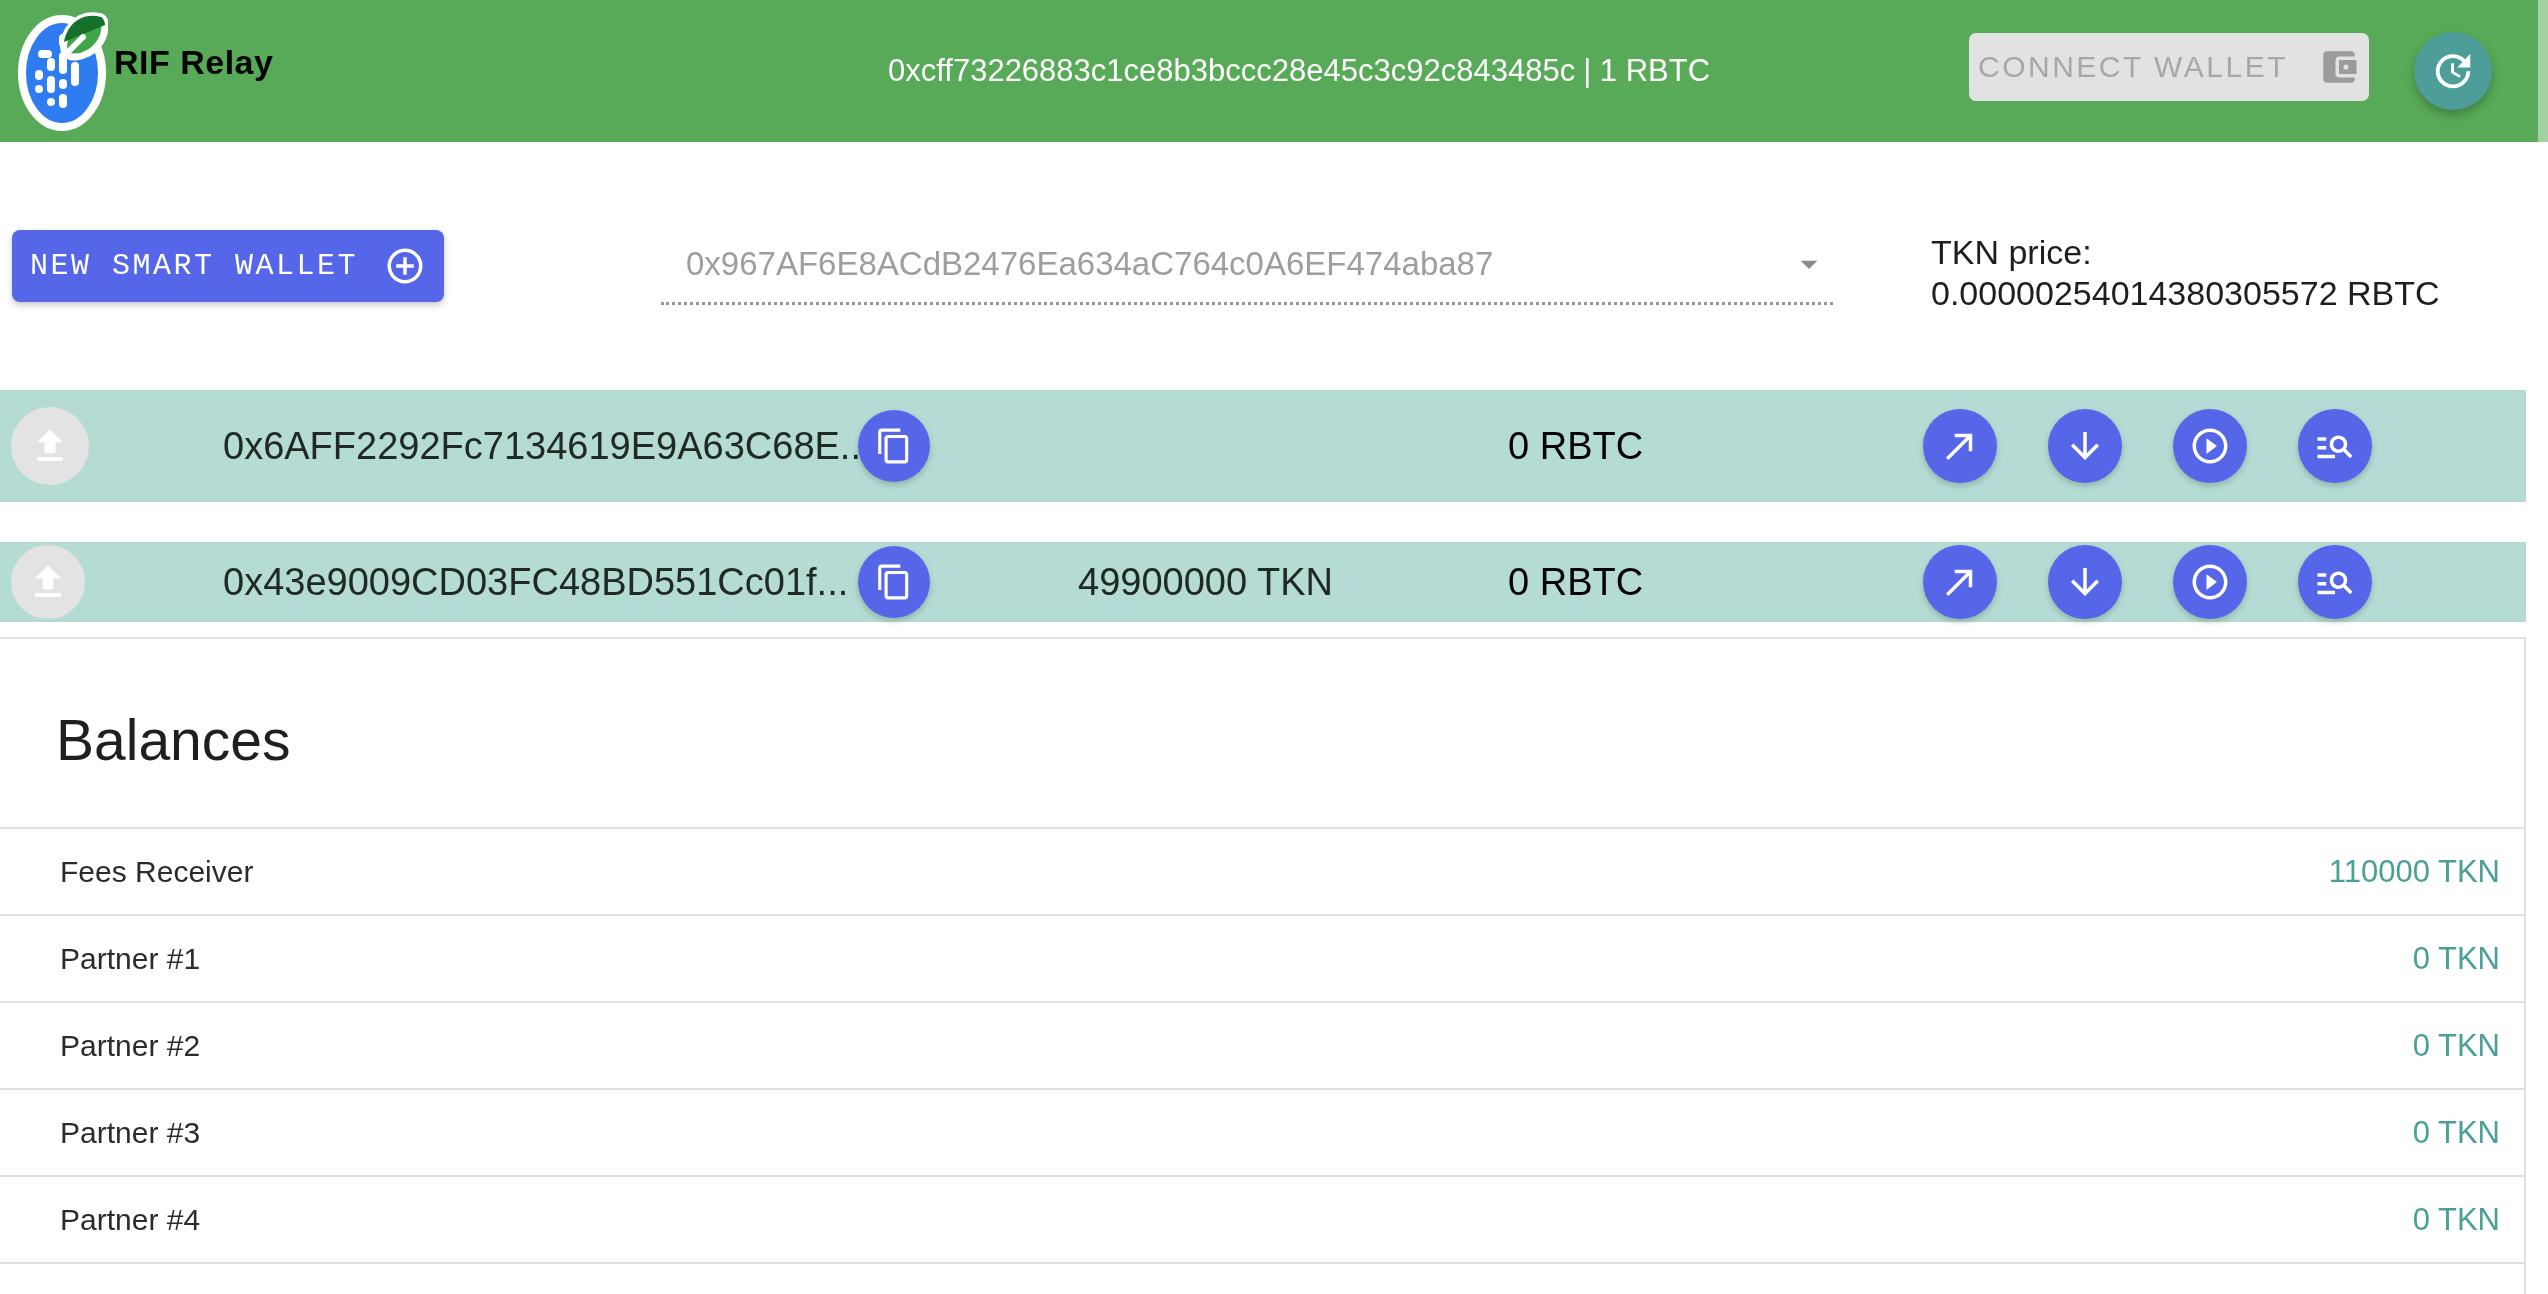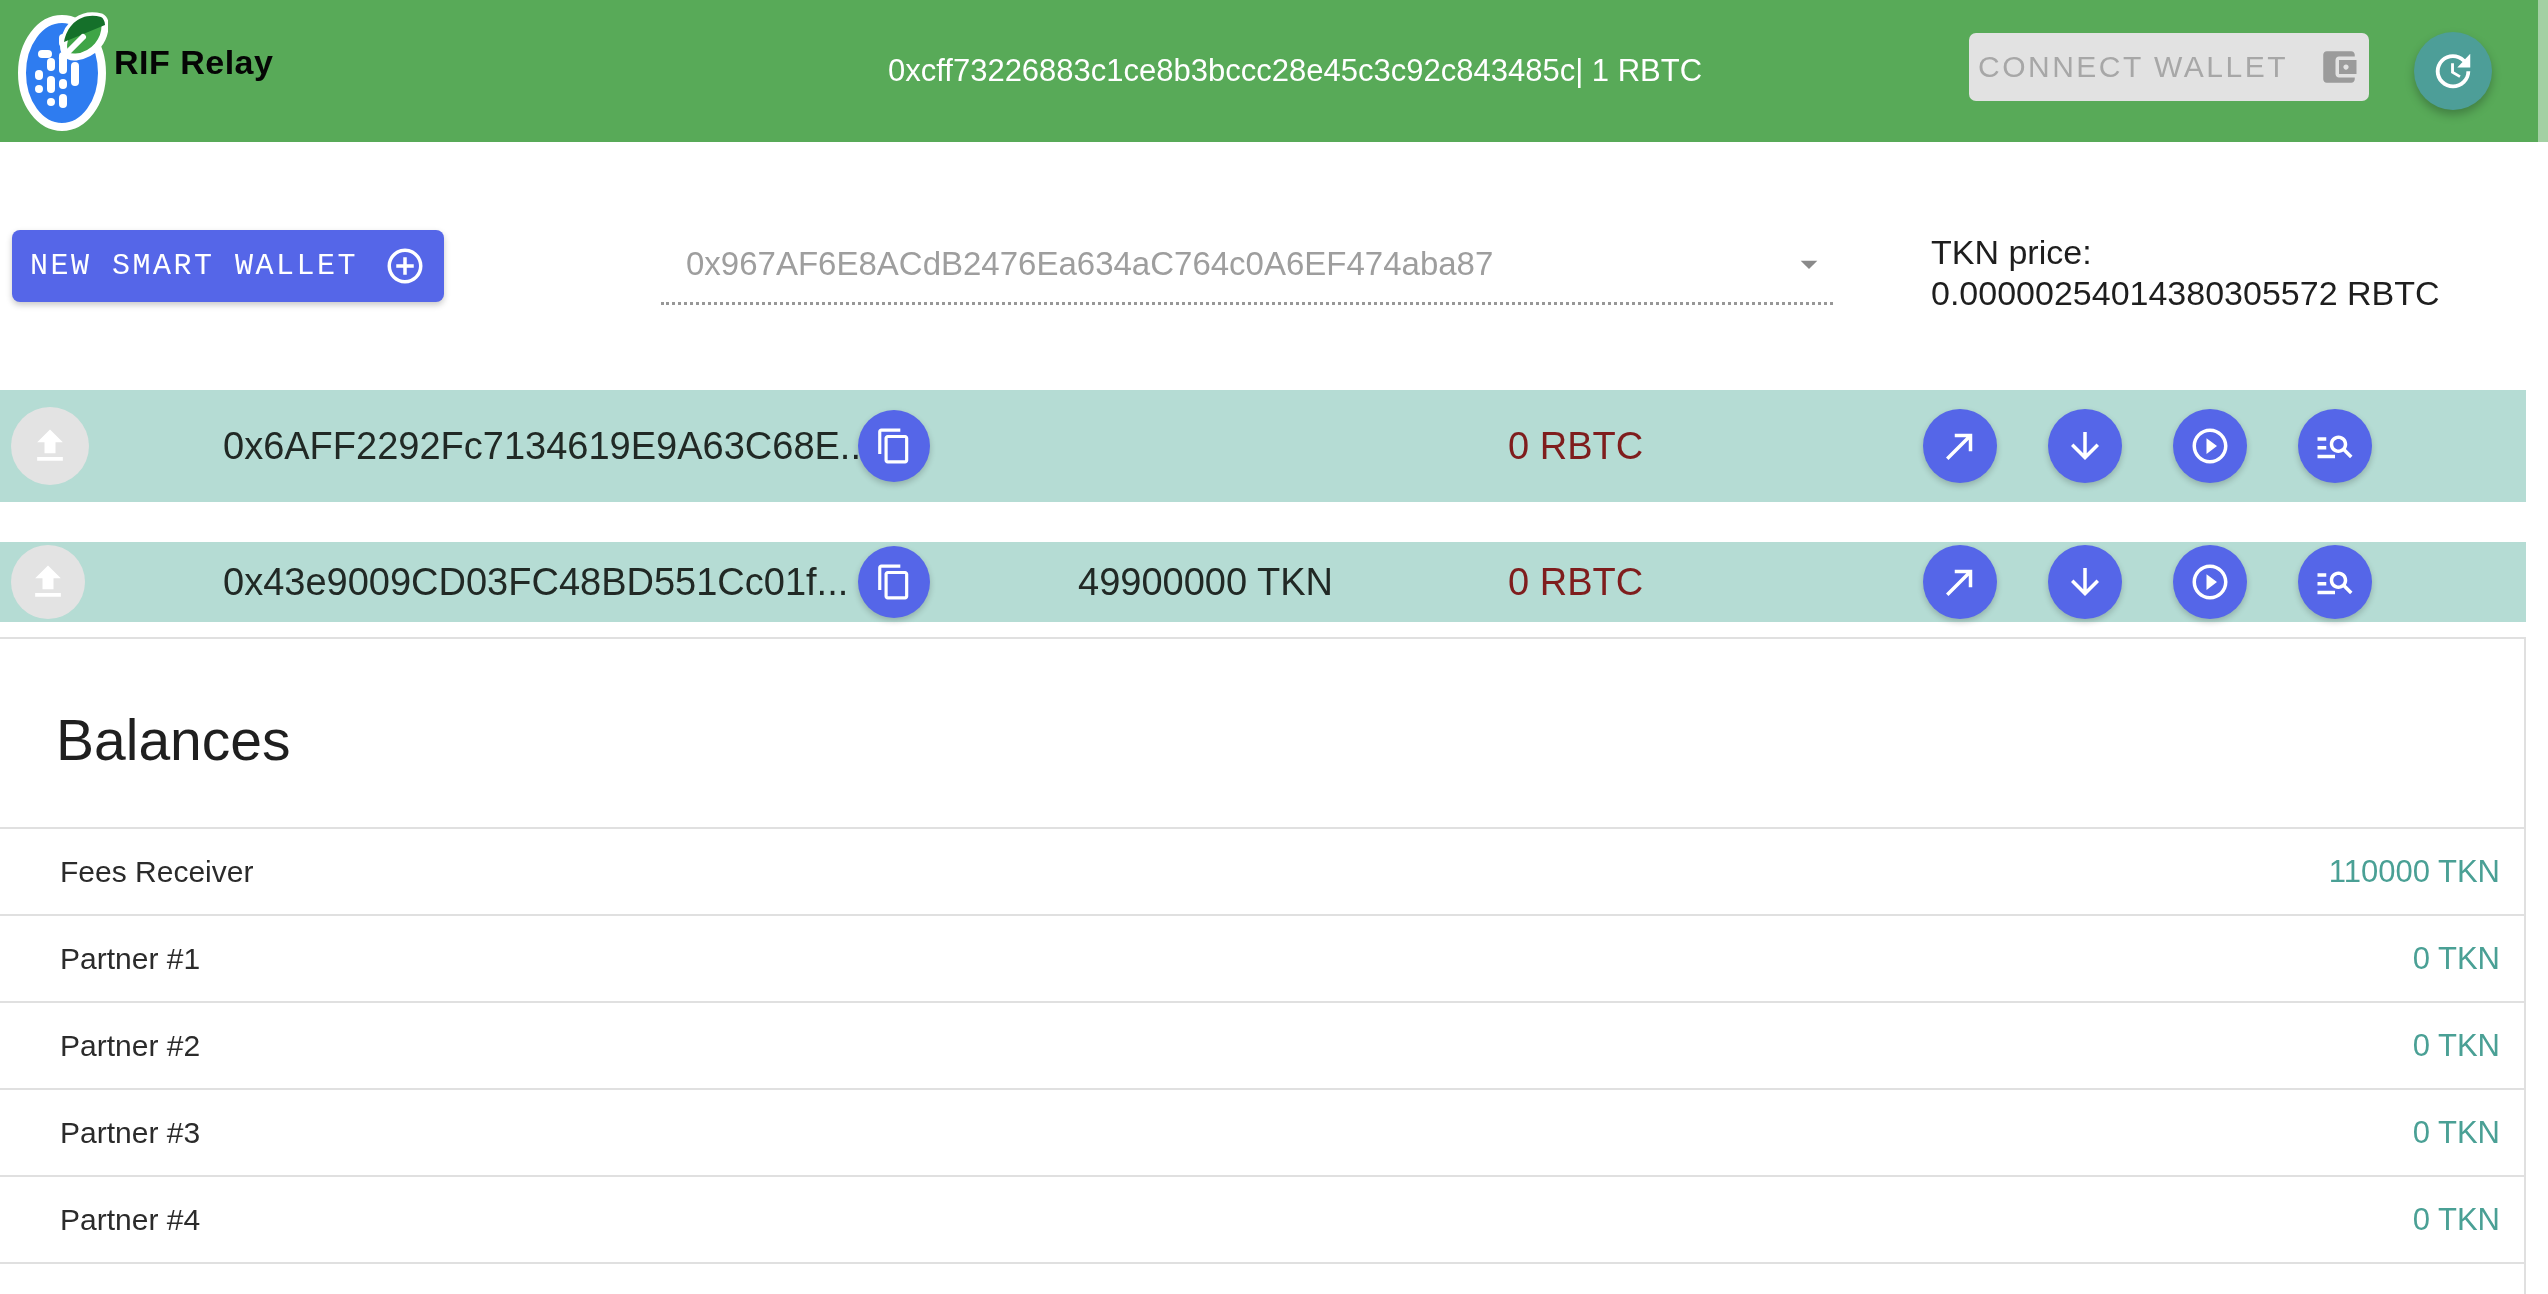--- a/index.html
+++ b/index.html
@@ -10,21 +10,21 @@
   }
   
   .header{
     position:absolute;left:0;top:0;width:2548px;height:142px;
     background:var(--header-green,#58aa58);
   }
   .scroll-strip{position:absolute;right:0;top:0;width:10px;height:142px;background:rgba(255,255,255,.45);}
   .logo{position:absolute;left:18px;top:10px;width:90px;height:122px;}
   .app-name{position:absolute;left:114px;top:0;height:124px;display:flex;align-items:center;
     font-size:34px;font-weight:700;color:#050505;letter-spacing:.5px;}
-  .header-account{position:absolute;left:888px;top:0;height:142px;display:flex;align-items:center;gap:0;
+  .header-account{position:absolute;left:888px;top:0;height:142px;display:flex;align-items:center;gap:8px;
     color:#ffffff;font-size:31px;}
   .connect-btn{position:absolute;left:1969px;top:33px;width:400px;height:68px;background:var(--connect-gray-bg,#e2e2e2);
     border:none;border-radius:7px;display:flex;align-items:center;justify-content:center;gap:30px;
     color:var(--connect-gray-text,#a7a7a7);font-size:30px;letter-spacing:2.5px;font-family:inherit;cursor:default;}
   .connect-btn svg{width:42px;height:42px;fill:#9b9b9b;}
   .refresh-btn{position:absolute;left:2414px;top:32px;width:78px;height:78px;border-radius:50%;
     background:var(--refresh-teal,#4d9e98);border:none;display:flex;align-items:center;justify-content:center;
     box-shadow:0 5px 10px rgba(0,0,0,.25);cursor:pointer;}
   .refresh-btn svg{width:46px;height:46px;fill:#ffffff;}
   
@@ -45,21 +45,21 @@
   .wallet-row > *{position:absolute;top:50%;transform:translateY(-50%);}
   .upload-btn{left:11px;width:78px;height:78px;border-radius:50%;background:var(--upload-gray,#e3e3e3);
     border:none;display:flex;align-items:center;justify-content:center;cursor:default;}
   .wr2 .upload-btn{width:74px;height:74px;}
   .upload-btn svg{width:44px;height:44px;fill:#ffffff;}
   .wallet-addr{left:223px;font-size:38px;color:#212925;white-space:nowrap;}
   .copy-btn{left:858px;width:72px;height:72px;border-radius:50%;background:var(--accent-blue,#5566e8);
     border:none;display:flex;align-items:center;justify-content:center;box-shadow:0 3px 6px rgba(0,0,0,.2);cursor:pointer;}
   .copy-btn svg{width:38px;height:38px;fill:#ffffff;}
   .wallet-token{left:1078px;width:440px;font-size:38px;line-height:46px;color:#212925;}
-  .wallet-rbtc{left:1508px;font-size:38px;color:#7f1d1d;white-space:nowrap;}
+  .wallet-rbtc{left:1508px;font-size:38px;color:#000000;white-space:nowrap;}
   .act-btn{width:74px;height:74px;border-radius:50%;background:var(--accent-blue,#5566e8);border:none;
     display:flex;align-items:center;justify-content:center;box-shadow:0 3px 6px rgba(0,0,0,.2);cursor:pointer;}
   .act-btn svg{width:42px;height:42px;fill:#ffffff;}
   .act-1{left:1923px;} .act-2{left:2048px;} .act-3{left:2173px;} .act-4{left:2298px;}
   
   .balances-card{position:absolute;left:0;top:637px;width:2524px;height:657px;
     border-top:2px solid var(--divider,#e0e0e0);border-right:2px solid var(--divider,#e0e0e0);background:#ffffff;}
   .balances-title{position:absolute;left:56px;top:66px;font-size:57px;line-height:70px;color:#1f1f1f;font-weight:400;}
   .balances-table{position:absolute;left:0;top:188px;width:2524px;border-top:2px solid var(--divider,#e0e0e0);}
   .b-row{height:85px;border-bottom:2px solid var(--divider,#e0e0e0);

